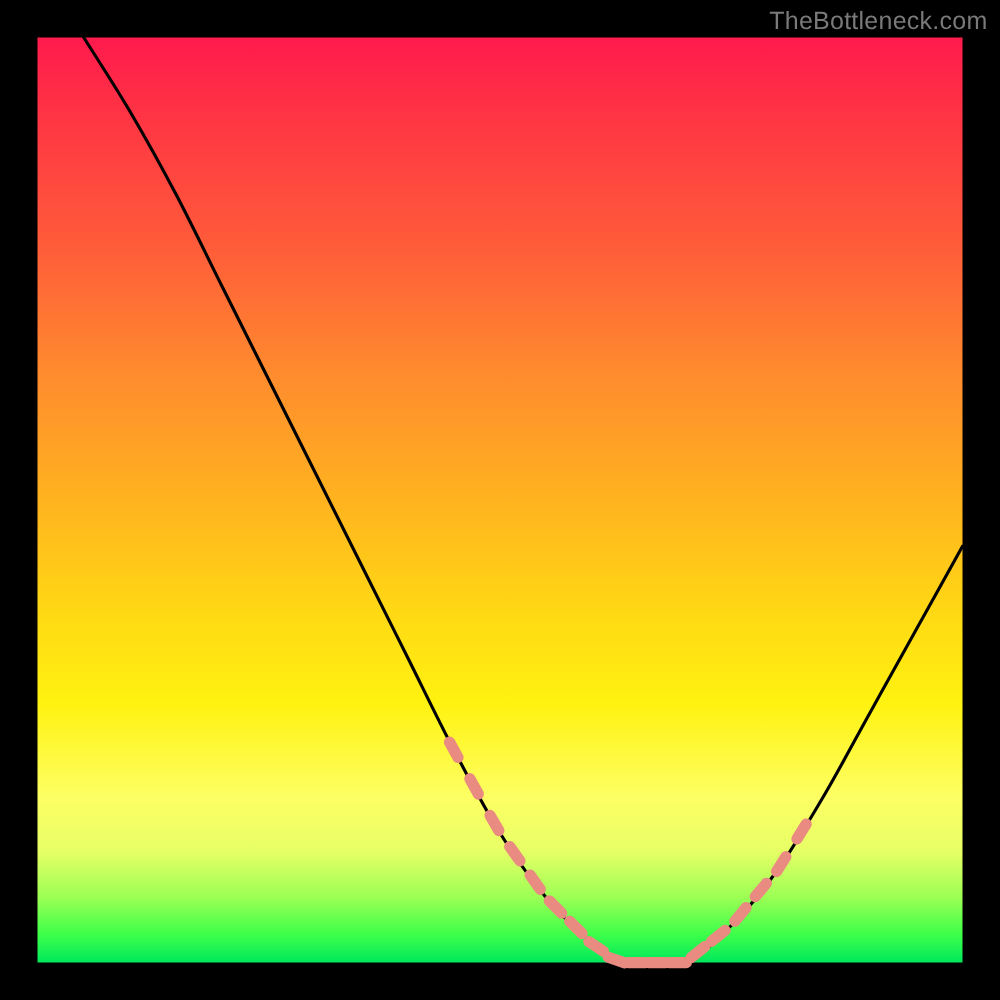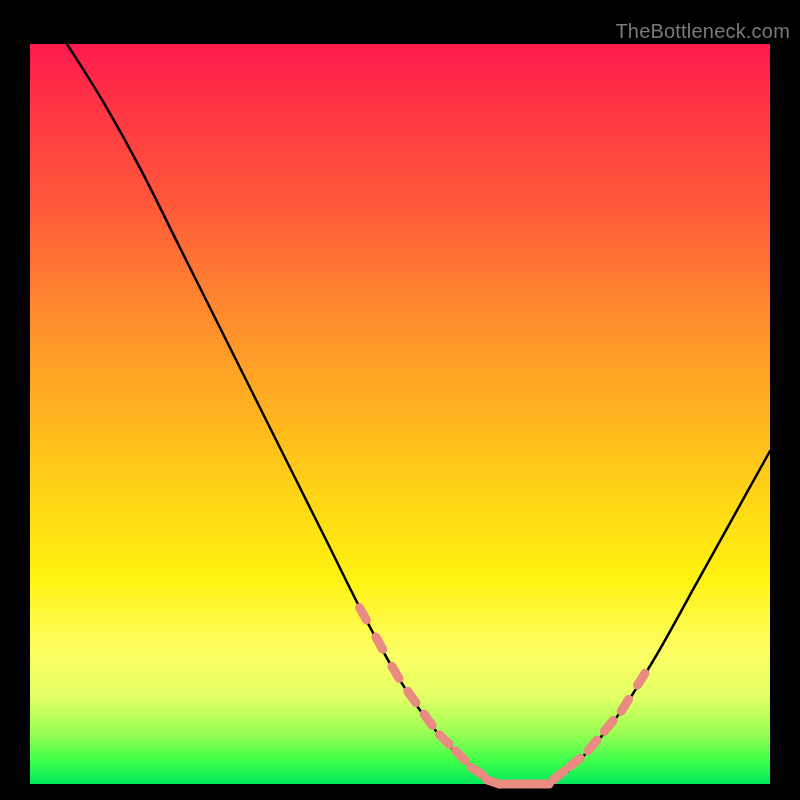--- a/index.html
+++ b/index.html
@@ -11,21 +11,20 @@
     overflow: hidden;
     font-family: Arial, Helvetica, sans-serif;
   }
   .frame {
     position: absolute;
     top: 0;
     left: 0;
     width: 800px;
     height: 601px;
     background: #000;
-    margin-top: 14px;
   }
   .plot-area {
     position: absolute;
     top: 30px;
     left: 30px;
     width: 740px;
     height: 740px;
     
     background: linear-gradient(
       to bottom,

